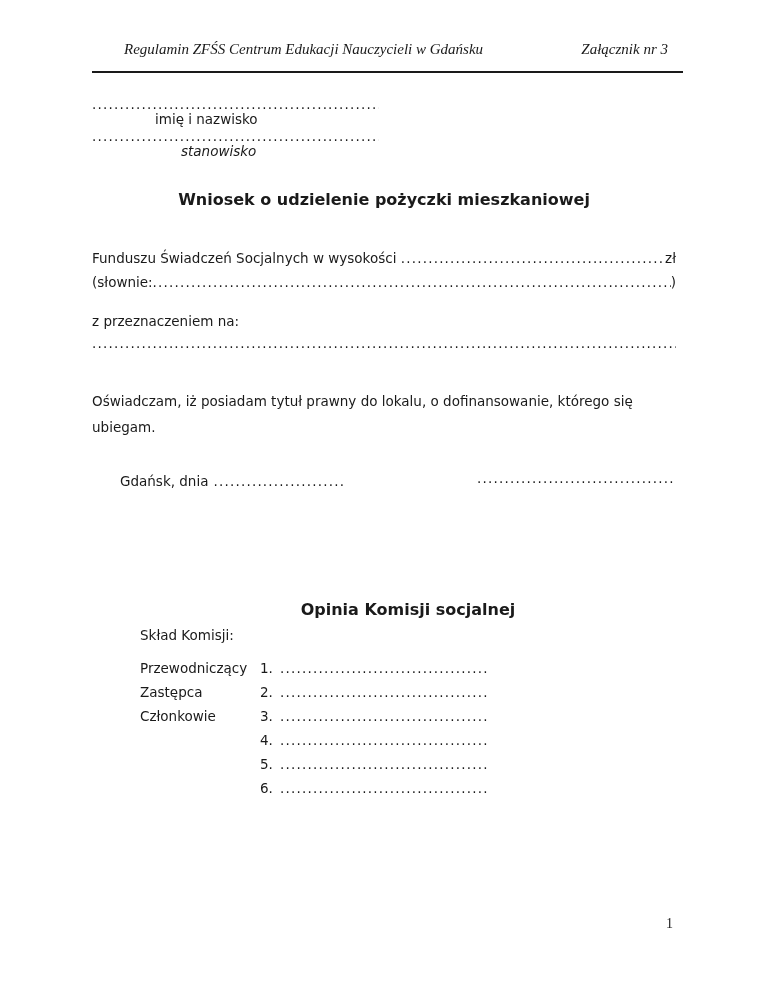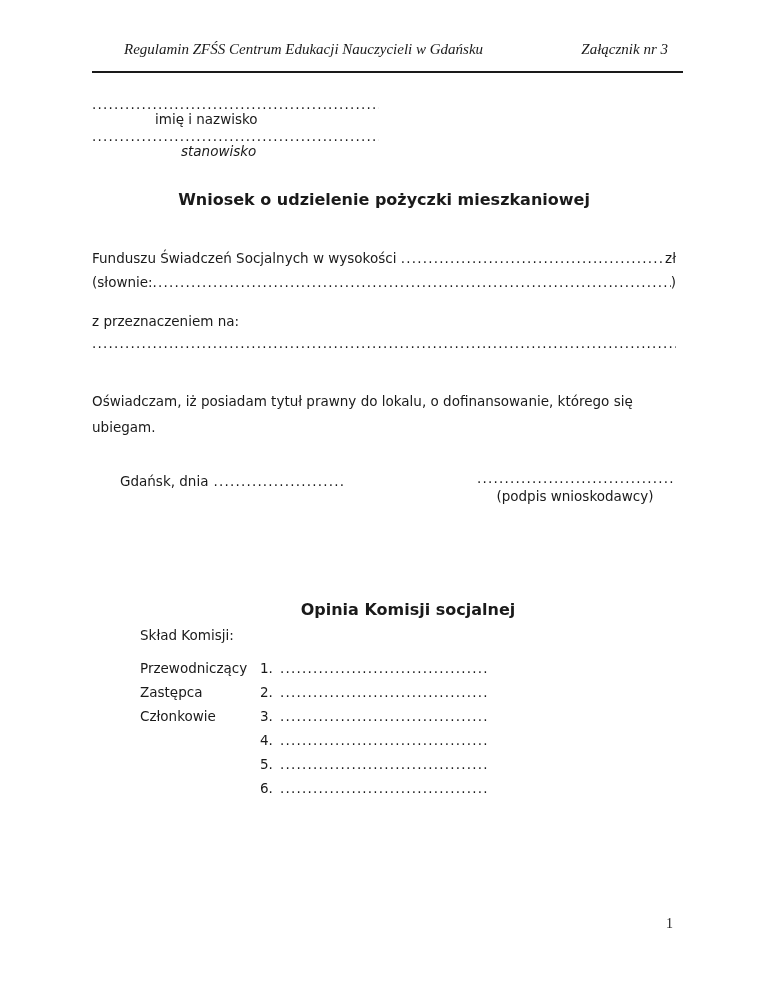--- a/index.html
+++ b/index.html
@@ -149,21 +149,20 @@
   <div class="abs body-text" style="left:92px; top:419px;">ubiegam.</div>
 
   <div class="abs date-row body-text" style="top:473px;margin-left:28px;">
     <span class="pre">Gdańsk, dnia</span>
     <span class="dots">............................</span>
   </div>
 
   <div class="abs sign-dots-wrap" style="top:470px;">
     <span class="dots" style="width:196px;">........................................</span>
   </div>
-  <div class="abs sign-label body-text" style="top:488px;">(podpis wnioskodawcy)</div>
 
   <div class="abs committee-title" style="top:600px;">Opinia Komisji socjalnej</div>
   <div class="abs body-text" style="left:140px; top:627px;">Skład Komisji:</div>
 
   <div class="abs crow body-text" style="top:660px;">
     <span class="clabel">Przewodniczący</span>
     <span class="cnum">1.</span>
     <span class="dots">..........................................</span>
   </div>
   <div class="abs crow body-text" style="top:684px;">

